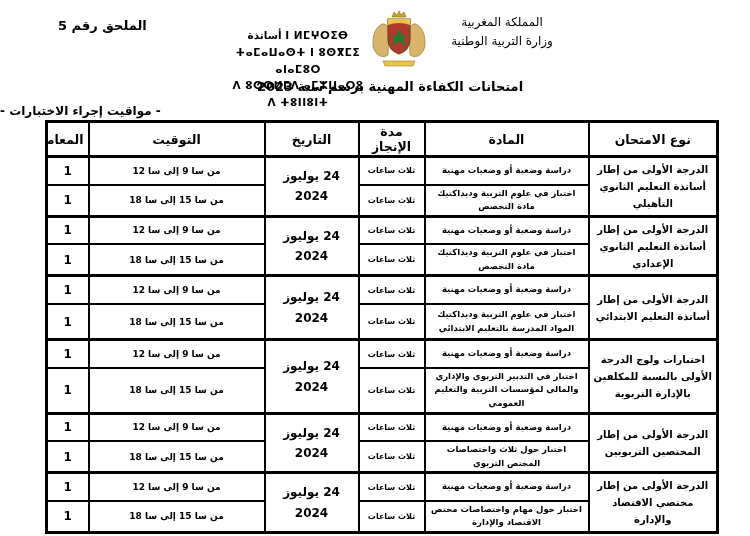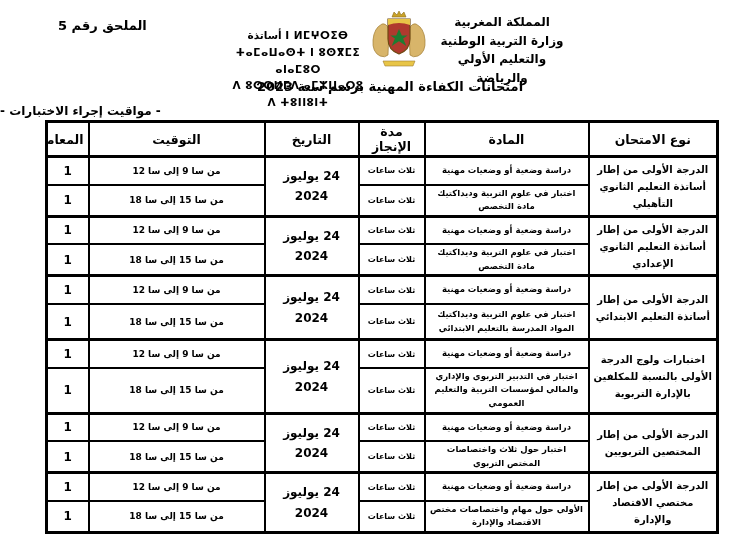--- a/index.html
+++ b/index.html
@@ -7,21 +7,21 @@
     width:750px;height:536px;position:relative;background:#ffffff;
     font-family:"DejaVu Sans",sans-serif;color:#000;overflow:hidden;
   }
   
   .annex{
     position:absolute;top:18px;left:58px;
     font-size:13px;font-weight:bold;direction:rtl;
   }
   .ministry{
     position:absolute;top:13px;left:432px;width:140px;
-    direction:rtl;text-align:center;font-weight:bold;font-size:12px;line-height:1.55;
+    direction:rtl;text-align:center;font-weight:normal;font-size:12px;line-height:1.55;
   }
   .emblem{position:absolute;top:8px;left:369px;width:60px;height:64px;}
   .tifinagh{
     position:absolute;top:27px;left:228px;width:140px;
     text-align:center;font-weight:bold;font-size:10.5px;line-height:1.6;letter-spacing:.5px;
   }
   .doc-title{
     position:absolute;top:79px;left:0;width:750px;text-align:center;
     direction:rtl;font-weight:bold;font-size:13px;padding-left:15px;
   }
@@ -52,21 +52,20 @@
   td.coef{font-size:12px;}
 </style>
 </head>
 <body>
 
 <div class="annex">الملحق رقم 5</div>
 
 <div class="ministry">
   <div>المملكة المغربية</div>
   <div>وزارة التربية الوطنية</div>
-  <div>والتعليم الأولي والرياضة</div>
 </div>
 
 <div class="emblem">
   <svg width="60" height="64" viewBox="0 0 60 64">
 
     <path d="M23 9 l2 -5 l3 3 l2 -4 l2 4 l3 -3 l2 5 z" fill="#c9a227" stroke="#8a6d1d" stroke-width="0.6"></path>
 
     <path d="M13 16 q-8 4 -9 16 q-1 12 7 16 q5 2 8 -1 l1 -26 q-3 -6 -7 -5 z" fill="#d8b56a" stroke="#a07c33" stroke-width="0.7"></path>
 
     <path d="M47 16 q8 4 9 16 q1 12 -7 16 q-5 2 -8 -1 l-1 -26 q3 -6 7 -5 z" fill="#d8b56a" stroke="#a07c33" stroke-width="0.7"></path>
@@ -187,19 +186,19 @@
 
   <tr class="r group-start">
     <td class="exam-type" rowspan="2">الدرجة الأولى من إطار مختصي الاقتصاد والإدارة</td>
     <td class="subject">دراسة وضعية أو وضعيات مهنية</td>
     <td class="duration">ثلاث ساعات</td>
     <td class="date" rowspan="2">24 يوليوز 2024</td>
     <td class="timing">من سا 9 إلى سا 12</td>
     <td class="coef">1</td>
   </tr>
   <tr class="r">
-    <td class="subject">الأولي حول مهام واختصاصات مختص الاقتصاد والإدارة</td>
+    <td class="subject">اختبار حول مهام واختصاصات مختص الاقتصاد والإدارة</td>
     <td class="duration">ثلاث ساعات</td>
     <td class="timing">من سا 15 إلى سا 18</td>
     <td class="coef">1</td>
   </tr>
 </tbody>
   </table>
 
 </body></html>

